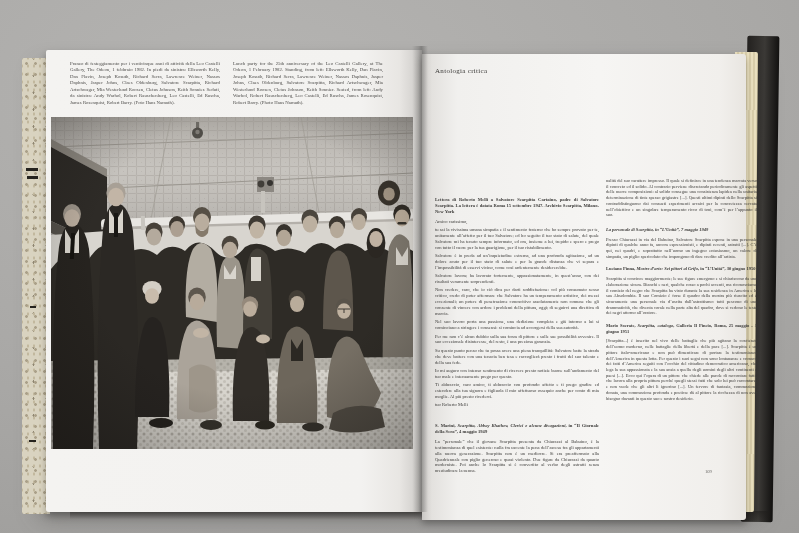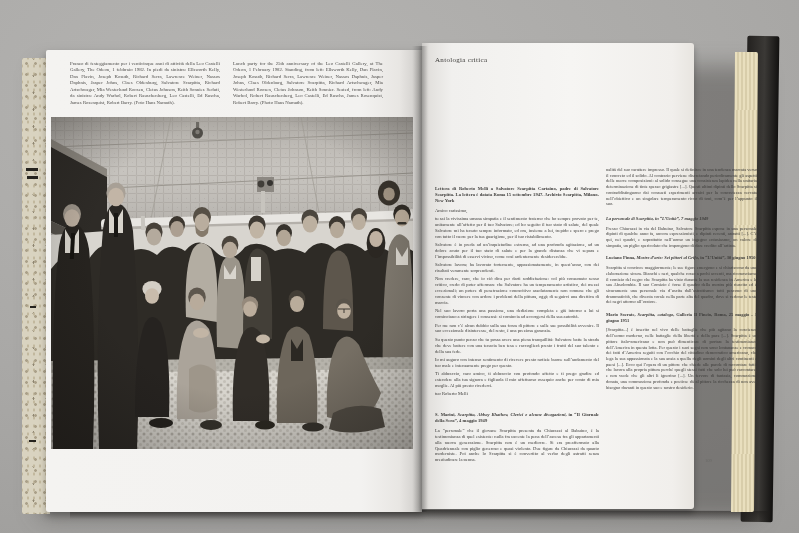--- a/index.html
+++ b/index.html
@@ -18,21 +18,21 @@
     background:repeating-linear-gradient(to right,#e9dfbe 0 2px,#d8cdaa 2px 4px);
     transform:rotate(0.5deg);border-radius:0 2px 2px 0;}
   .edge-left{position:absolute;left:22px;top:58px;width:28px;height:456px;border-radius:2px 0 0 2px;
     background-color:#d9d3c0;
     background-image:radial-gradient(#aaa089 1px,transparent 1.5px),radial-gradient(#c2b89e 1px,transparent 1.4px),radial-gradient(#8f8671 0.8px,transparent 1.2px);
     background-size:9px 11px,6px 8px,13px 17px;background-position:0 0,3px 4px,5px 9px;}
   .edge-mark{position:absolute;background:#25231f;}
   .page{box-shadow:0 4px 7px rgba(0,0,0,0.28);}
   .page-left{position:absolute;left:46px;top:50px;width:376px;height:462px;border-radius:2px 0 0 3px;
     background:linear-gradient(to right,#f4f3f1 0,#f3f2f0 84%,#e8e6e3 94%,#d4d2cf 98%,#c3c1be 100%);}
-  .page-right{position:absolute;left:422px;top:43px;width:272px;height:466px;border-radius:0 3px 3px 0;
+  .page-right{position:absolute;left:422px;top:54px;width:324px;height:466px;border-radius:0 3px 3px 0;
     background:linear-gradient(to right,#c9c7c4 0,#e3e1de 3%,#f1f0ee 11%,#f6f5f3 55%,#f1efec 92%,#e8e5e0 100%);}
   .spine{position:absolute;left:412px;top:46px;width:16px;height:466px;pointer-events:none;
     background:linear-gradient(to right,rgba(0,0,0,0) 0,rgba(0,0,0,0.15) 40%,rgba(0,0,0,0.26) 58%,rgba(0,0,0,0) 100%);}
   .caption{position:absolute;top:11px;width:150px;font-size:4.8px;line-height:1.34;
     color:#4c4b49;text-align:justify;}
   .caption-it{left:24px;}
   .caption-en{left:187px;}
   .photo{position:absolute;left:5px;top:67px;width:362px;height:332px;display:block;}
   .rp-header{position:absolute;left:13px;top:13px;font-size:7px;letter-spacing:0.3px;color:#3b3a38;}
   .col{position:absolute;font-size:4.6px;line-height:1.28;color:#3d3c3a;text-align:justify;overflow:hidden;}

